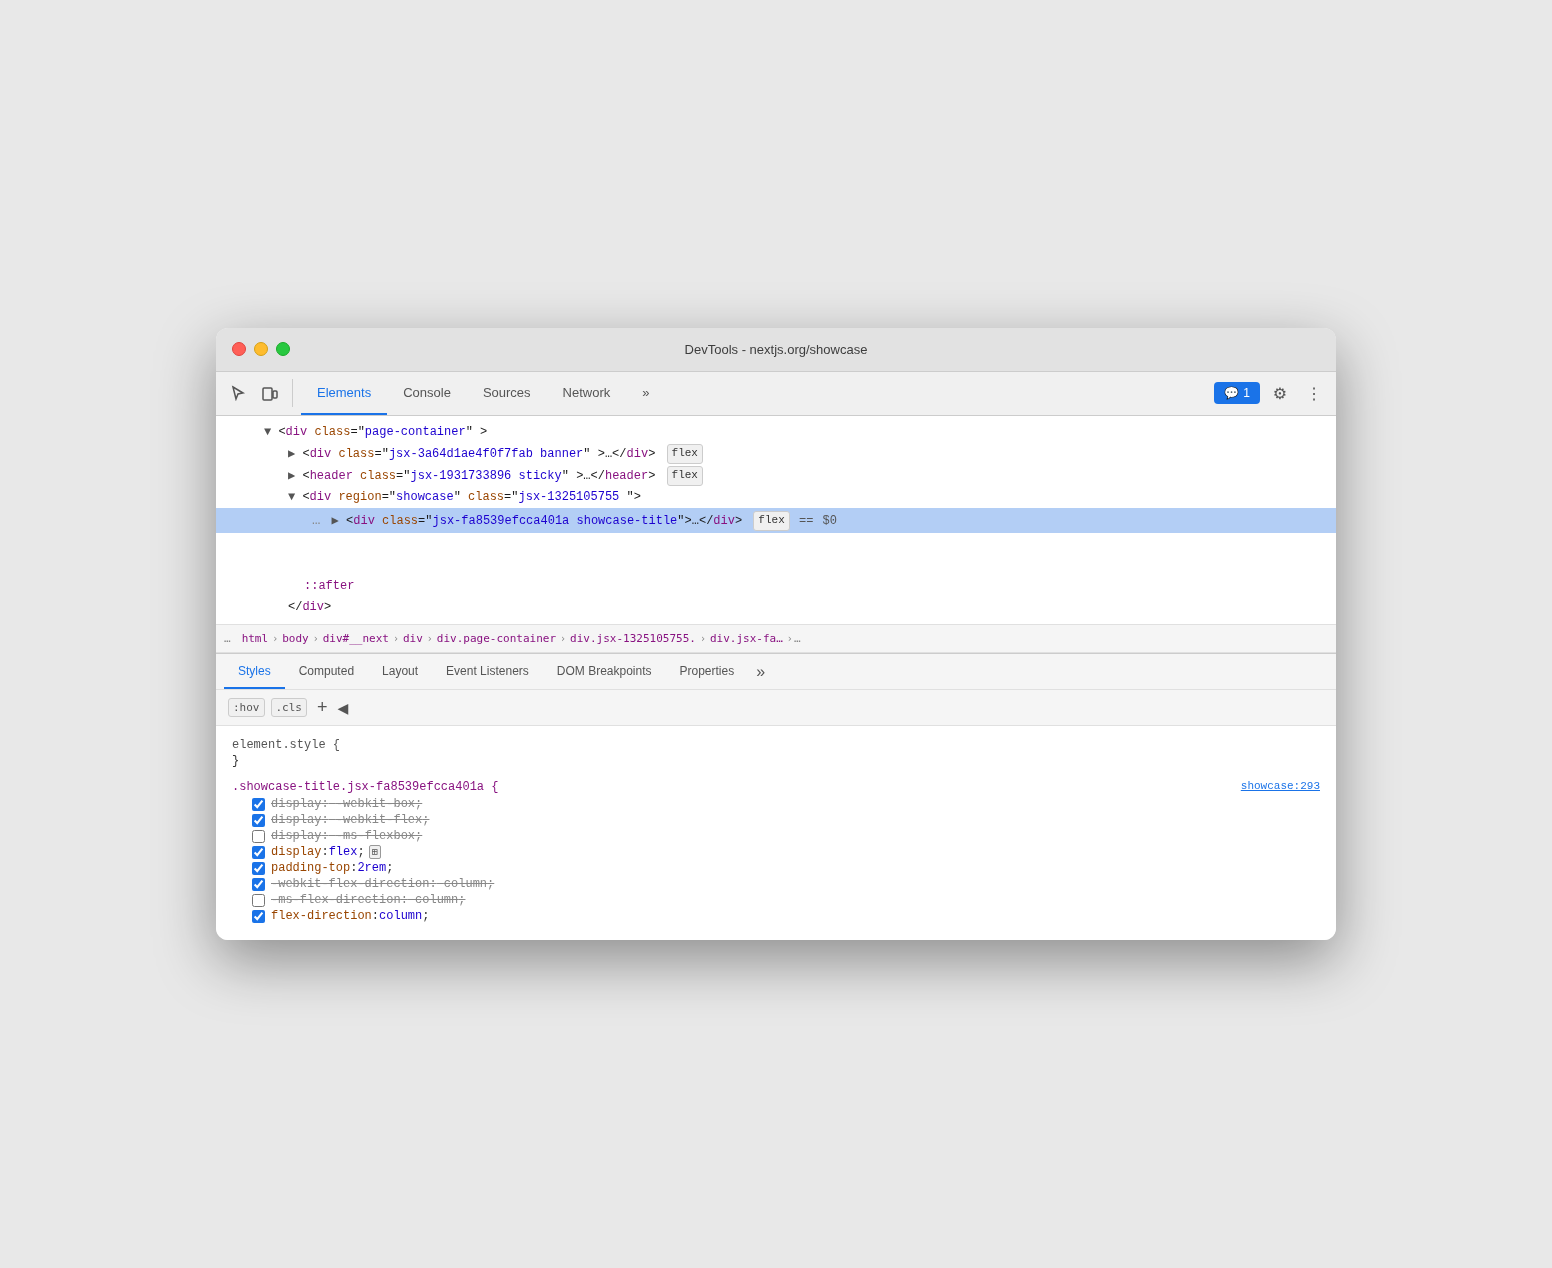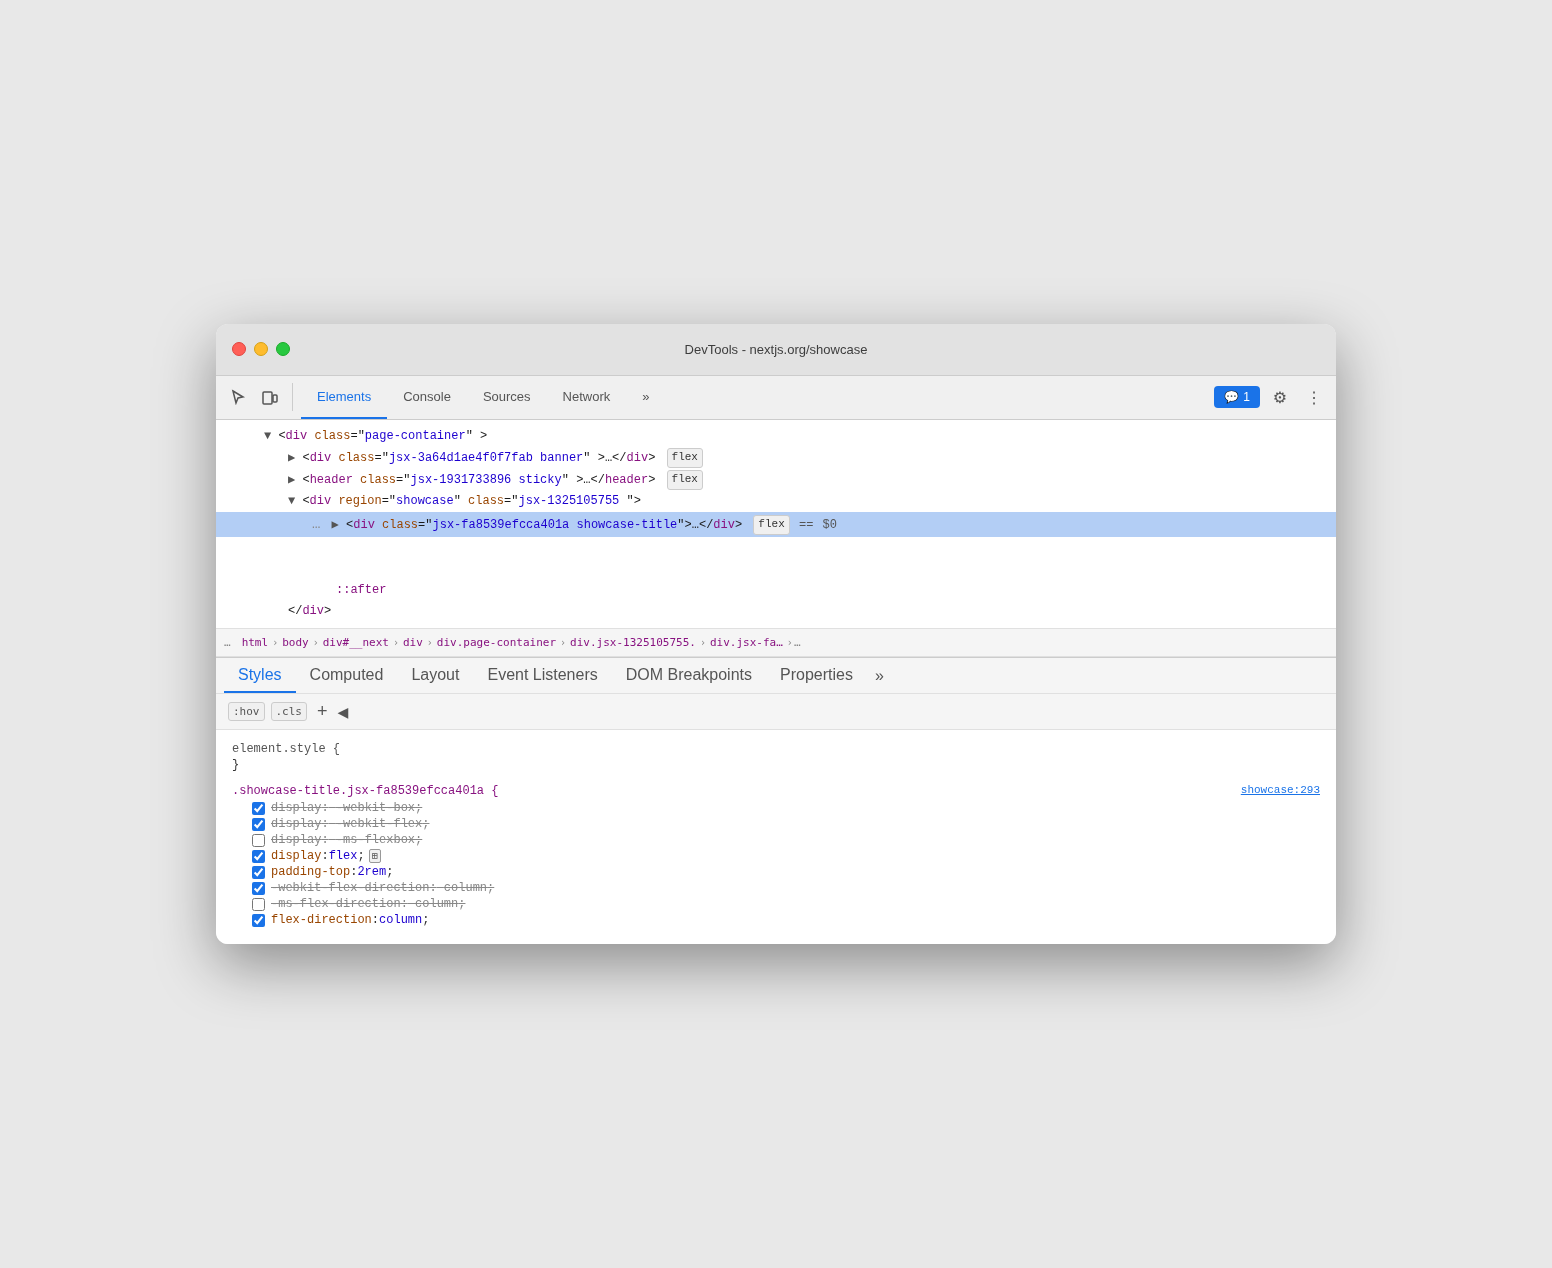--- a/index.html
+++ b/index.html
@@ -17,21 +17,21 @@
       width: 1120px;
       background: #f5f5f5;
       border-radius: 12px;
       box-shadow: 0 20px 60px rgba(0,0,0,0.4);
       overflow: hidden;
     }
 
     
     .titlebar {
       background: #e2e2e2;
-      height: 52px;
+      height: 44px;
       display: flex;
       align-items: center;
       padding: 0 16px;
       border-bottom: 1px solid #ccc;
       position: relative;
     }
 
     .traffic-lights {
       display: flex;
       gap: 8px;
@@ -233,21 +233,21 @@
       align-items: center;
       height: 36px;
       padding: 0 8px;
     }
 
     .sub-tab {
       padding: 0 14px;
       height: 100%;
       display: flex;
       align-items: center;
-      font-size: 16px;
+      font-size: 12px;
       color: #555;
       cursor: pointer;
       border-bottom: 2px solid transparent;
     }
 
     .sub-tab.active {
       color: #1a73e8;
       border-bottom: 2px solid #1a73e8;
     }
 
@@ -484,21 +484,21 @@
       <div class="tree-line indent-4 selected">
         <span class="ellipsis-dots">…</span>
         <span class="expand-arrow">▶</span>
         <span class="tag-bracket">&lt;</span><span class="tag-name">div</span>
         <span class="attr-name"> class</span><span class="tag-bracket">="</span><span class="attr-value-blue">jsx-fa8539efcca401a showcase-title</span><span class="tag-bracket">"&gt;…&lt;/</span><span class="tag-name">div</span><span class="tag-bracket">&gt;</span>
         <span class="badge-flex">flex</span>
         <span class="equals-sign"> ==</span>
         <span class="dollar-zero"> $0</span>
       </div>
 
-      <div class="tree-line indent-4" style="padding-left: 120px; color: #881280; margin-top: 43px;">
+      <div class="tree-line indent-4" style="padding-left: 88px; color: #881280; margin-top: 43px;">
         ::after
       </div>
 
       <div class="tree-line indent-3">
         <span class="tag-bracket">&lt;/</span><span class="tag-name">div</span><span class="tag-bracket">&gt;</span>
       </div>
 
     </div>
 
     <div class="breadcrumb">

